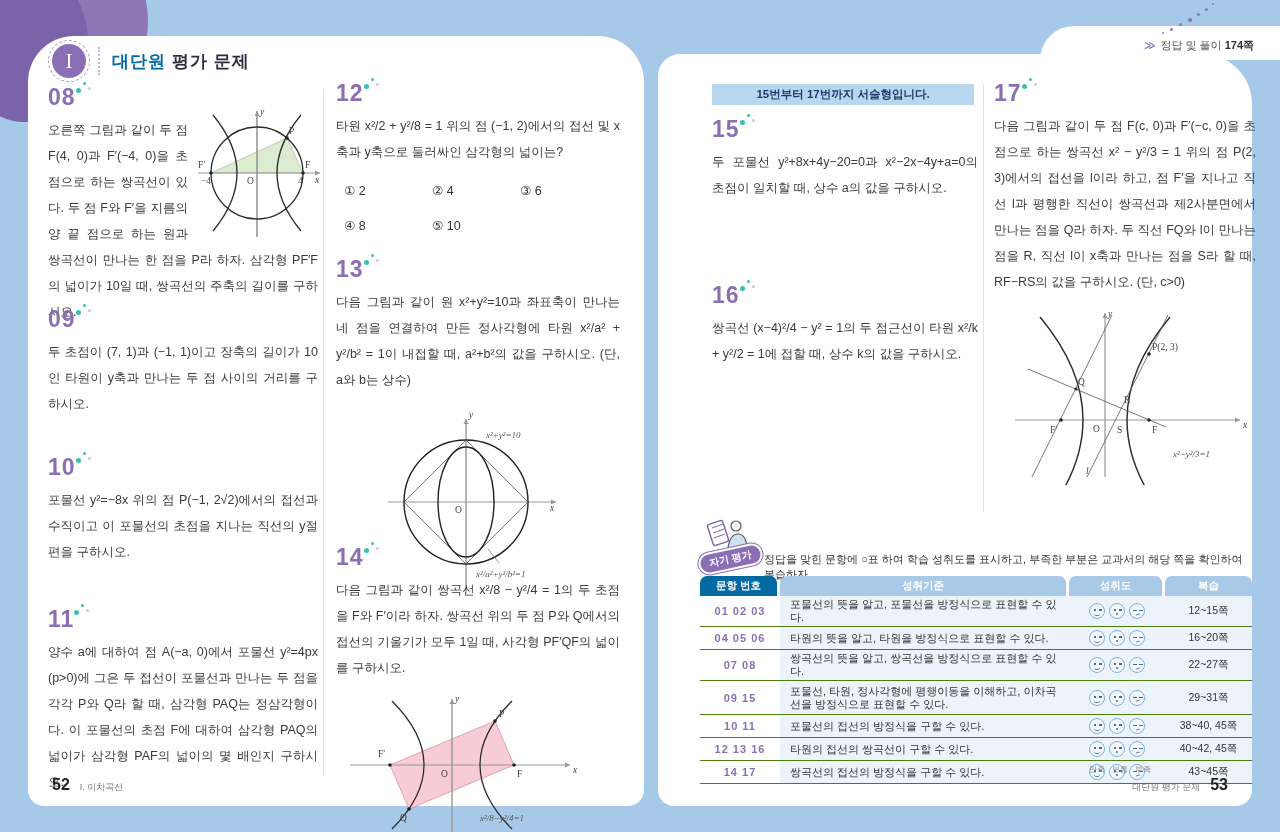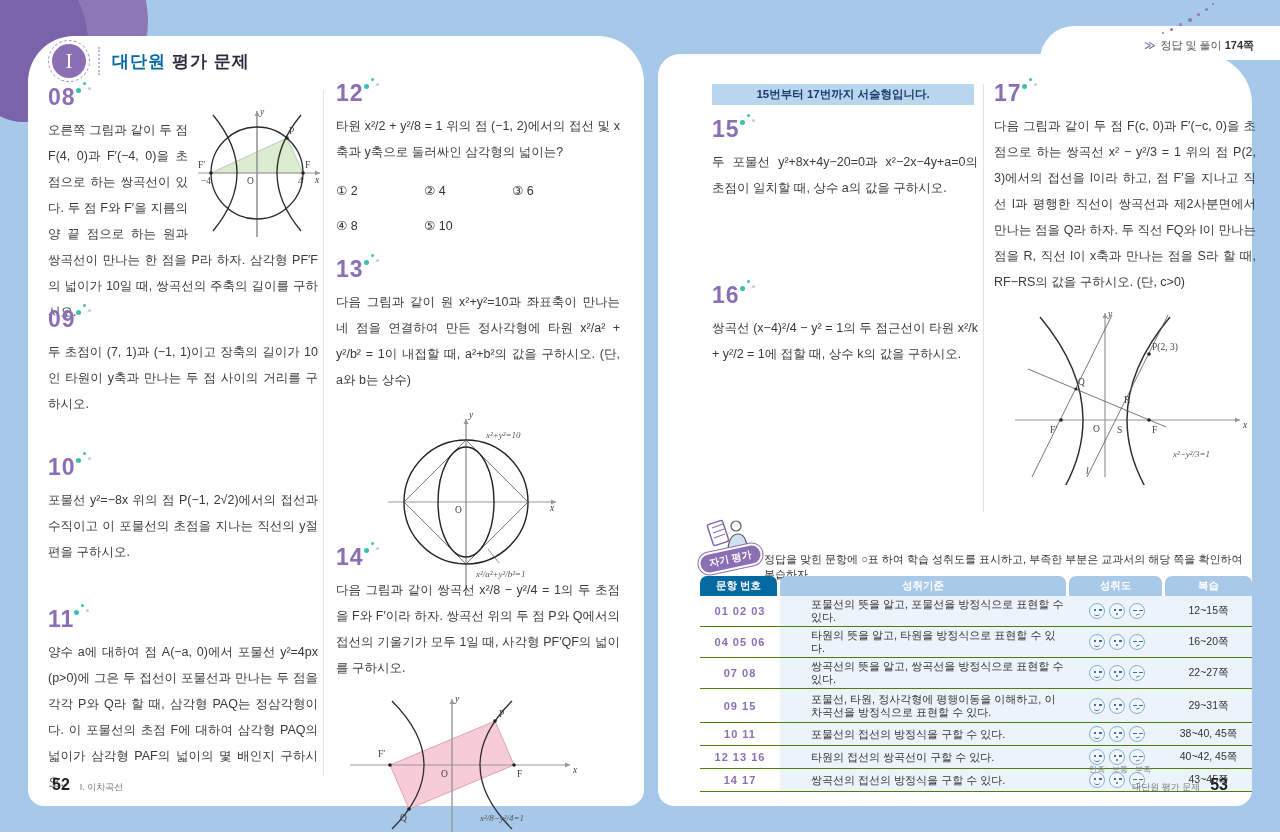--- a/index.html
+++ b/index.html
@@ -54,21 +54,21 @@
   .prob { position:absolute; }
   .pnum { position:relative; display:inline-block; font-size:23px; font-weight:bold;
           color:#8a6fb5; letter-spacing:1px; line-height:1; }
   .pdots { position:absolute; right:-16px; top:-4px; width:16px; height:12px; }
   .pdots i { position:absolute; border-radius:50%; }
   .pdots i:nth-child(1){ left:0; top:6px; width:5px; height:5px; background:#3cc0ad; }
   .pdots i:nth-child(2){ left:7px; top:0; width:3px; height:3px; background:#3cc0ad; }
   .pdots i:nth-child(3){ left:12px; top:5px; width:3px; height:3px; background:#cdc3e2; }
   .pbody { margin-top:8px; font-size:12.5px; line-height:26px; color:#3a3a3a; text-align:justify; }
   .opts { display:grid; grid-template-columns:88px 88px 88px; row-gap:20px; margin-top:18px;
-          font-size:12.5px; color:#333; }
+          font-size:12.5px; color:#333;margin-left:8px; }
 
   .fig { display:block; }
   .figtxt { font-family:"Liberation Serif",serif; font-style:italic; font-size:9.5px; fill:#444; }
   .figtxt.up { font-style:normal; }
   .figeq { font-family:"Liberation Serif",serif; font-style:italic; font-size:9px; fill:#555; }
 
   .fl-fig08 { float:right; width:128px; height:136px; margin:-12px -6px 2px 8px; }
   .fig13wrap { margin:14px 0 0 42px; }
   .fig14wrap { margin:12px 0 0 6px; }
 
@@ -90,21 +90,21 @@
   .erow { display:grid; grid-template-columns:80px 289px 96px 87px; align-items:stretch; }
   .ehead .cell { height:20px; display:flex; align-items:center; justify-content:center;
                  color:#fff; font-weight:bold; font-size:10.5px;
                  border-radius:7px 7px 0 0; margin-right:3px; }
   .ehead .cell:last-child { margin-right:0; }
   .ehead .c1 { background:#0369a1; }
   .ehead .c2,.ehead .c3,.ehead .c4 { background:#a9c9e9; }
   .erow.data { border-bottom:1px solid #4d7c0f; }
   .erow.data .cell { display:flex; align-items:center; min-height:22px; }
   .erow.data .c1 { justify-content:center; color:#8a6fb5; font-weight:bold; background:#fff; letter-spacing:1px; }
-  .erow.data .c2 { background:#ecf3fb; padding:2px 4px 2px 31px; line-height:13px; color:#333; }
+  .erow.data .c2 { background:#ecf3fb; padding:2px 4px 2px 10px; line-height:13px; color:#333; }
   .erow.data .c3 { background:#ecf3fb; justify-content:center; gap:4px; }
   .erow.data .c4 { background:#ecf3fb; justify-content:center; color:#333; font-size:10.5px; }
   .erow.tall .cell { min-height:33px; }
 
   .face { position:relative; width:16px; height:16px; border:1.4px solid #7fb0dd;
           border-radius:50%; background:#f3f8fd; }
   .face.good, .face.mid {
       background-image:
         radial-gradient(circle 1.3px at 5px 6px, #47699c 98%, transparent),
         radial-gradient(circle 1.3px at 10.5px 6px, #47699c 98%, transparent); }

